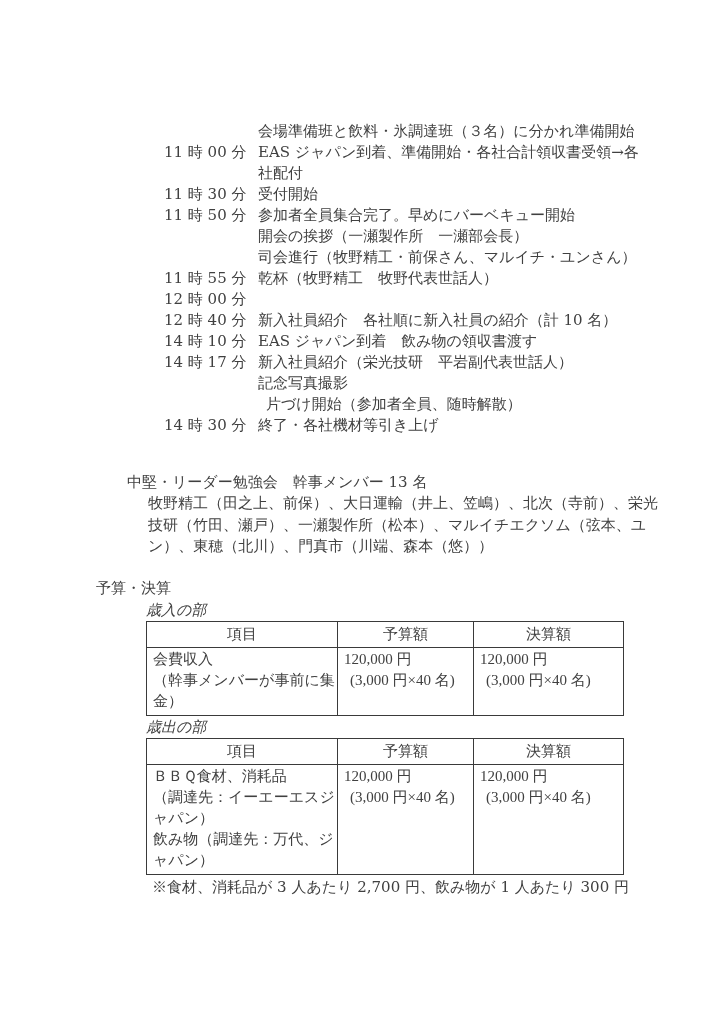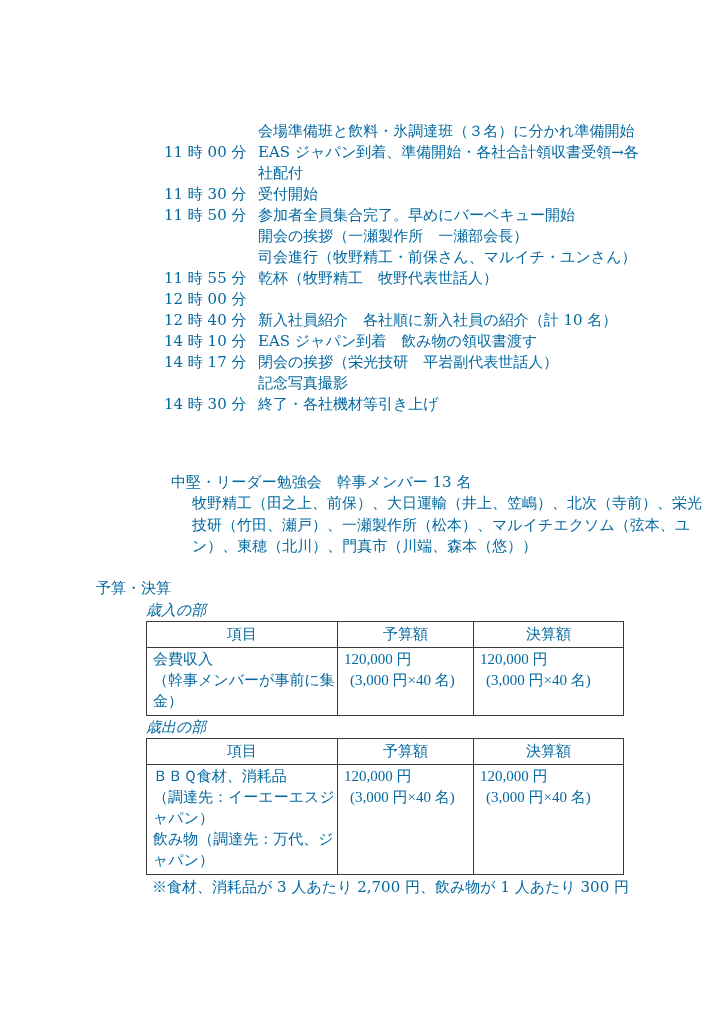--- a/index.html
+++ b/index.html
@@ -2,21 +2,21 @@
 <html lang="ja"><head>
 <meta charset="utf-8">
 <style>
   html, body { margin: 0; padding: 0; }
   body { background: #ffffff; }
   .page {
     position: relative;
     width: 724px;
     height: 1024px;
     background: #ffffff;
-    color: #0369a1;
+    color: #404040;
     font-family: "DejaVu Serif", "Liberation Serif", serif;
     font-size: 15px;
     overflow: hidden;
   }
 
   
   .schedule {
     position: absolute;
     left: 164px;
     top: 121px;
@@ -26,21 +26,20 @@
   .sched-time { flex: none; width: 94px; white-space: nowrap; }
   .sched-text { flex: 1; white-space: nowrap; }
   .indent-sm { padding-left: 8px; }
 
   
   .members {
     position: absolute;
     left: 127px;
     top: 471px;
     width: 540px;
-    margin-left: 44px;
   }
   .members-title { line-height: 22px; white-space: nowrap; }
   .members-line { margin-left: 21px; line-height: 21.5px; white-space: nowrap; }
 
   
   .budget {
     position: absolute;
     left: 96px;
     top: 577px;
     width: 560px;
@@ -126,28 +125,29 @@
     <div class="sched-row">
       <span class="sched-time">12 時 40 分</span>
       <span class="sched-text">新入社員紹介　各社順に新入社員の紹介（計 10 名）</span>
     </div>
     <div class="sched-row">
       <span class="sched-time">14 時 10 分</span>
       <span class="sched-text">EAS ジャパン到着　飲み物の領収書渡す</span>
     </div>
     <div class="sched-row">
       <span class="sched-time">14 時 17 分</span>
-      <span class="sched-text">閉会の挨拶（栄光技研　平岩副代表世話人）</span>
+      <span class="sched-text">新入社員紹介（栄光技研　平岩副代表世話人）</span>
     </div>
     <div class="sched-row">
       <span class="sched-time"></span>
       <span class="sched-text">記念写真撮影</span>
     </div>
     <div class="sched-row">
       <span class="sched-time"></span>
+      <span class="sched-text indent-sm">片づけ開始（参加者全員、随時解散）</span>
     </div>
     <div class="sched-row">
       <span class="sched-time">14 時 30 分</span>
       <span class="sched-text">終了・各社機材等引き上げ</span>
     </div>
   </div>
 
   <div class="members">
     <div class="members-title">中堅・リーダー勉強会　幹事メンバー 13 名</div>
     <div class="members-line">牧野精工（田之上、前保）、大日運輸（井上、笠嶋）、北次（寺前）、栄光</div>

